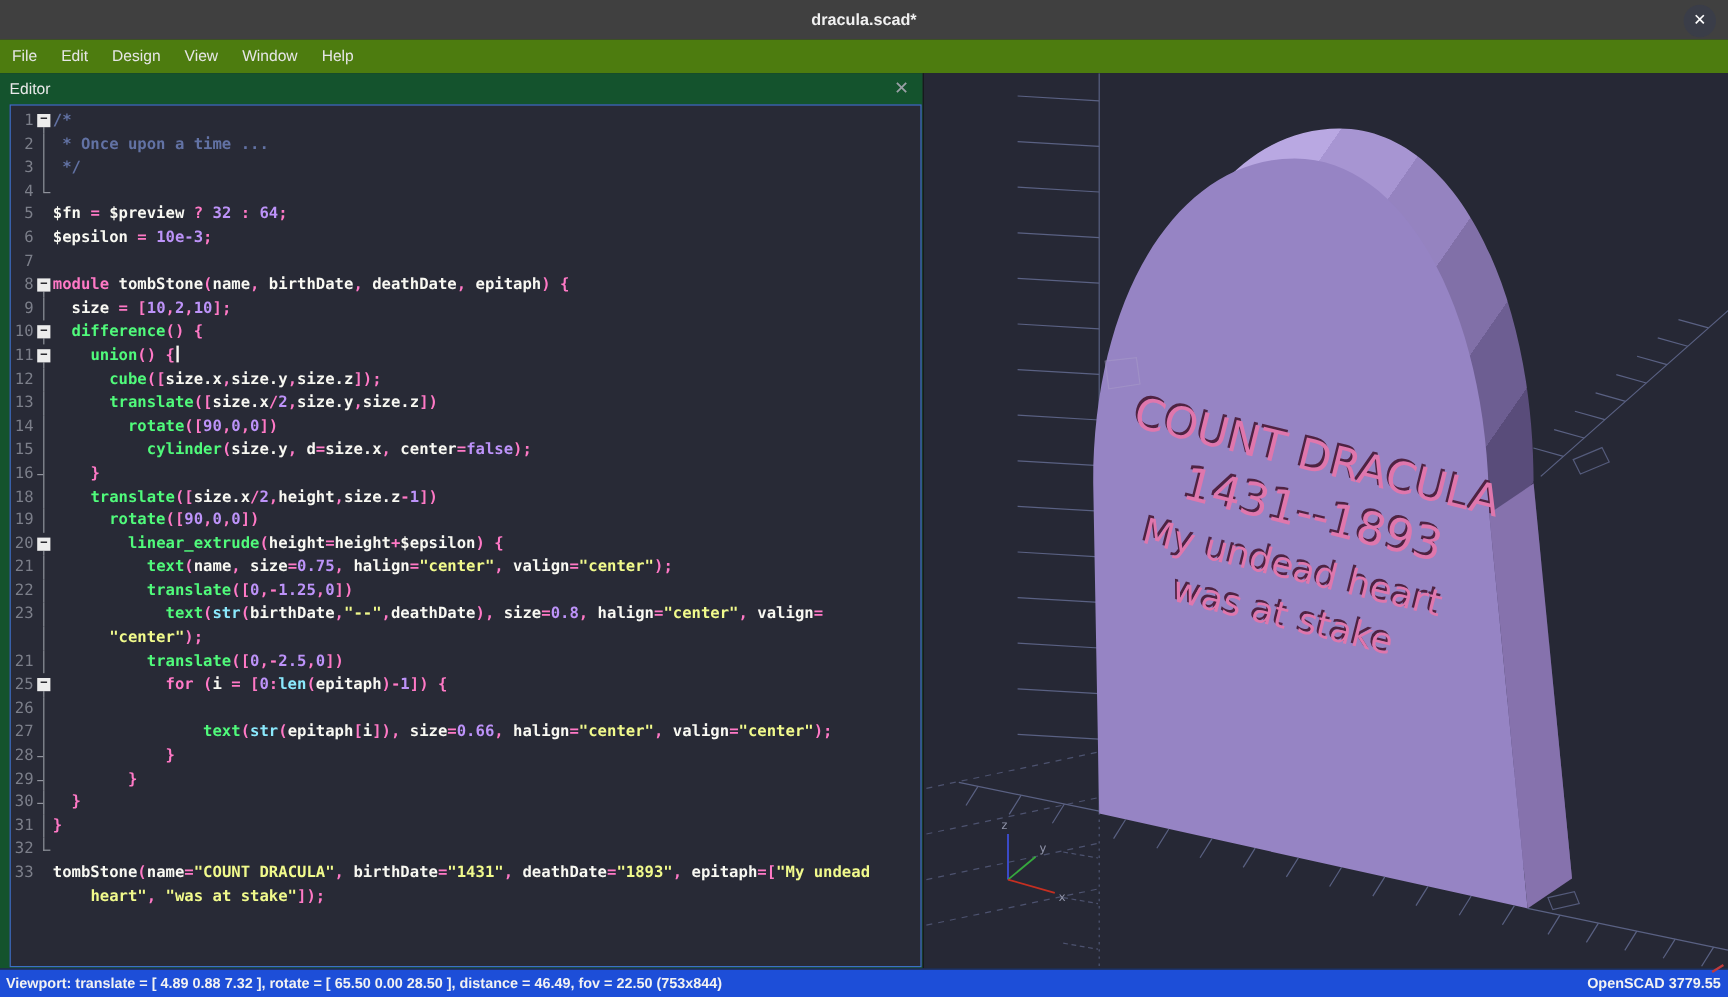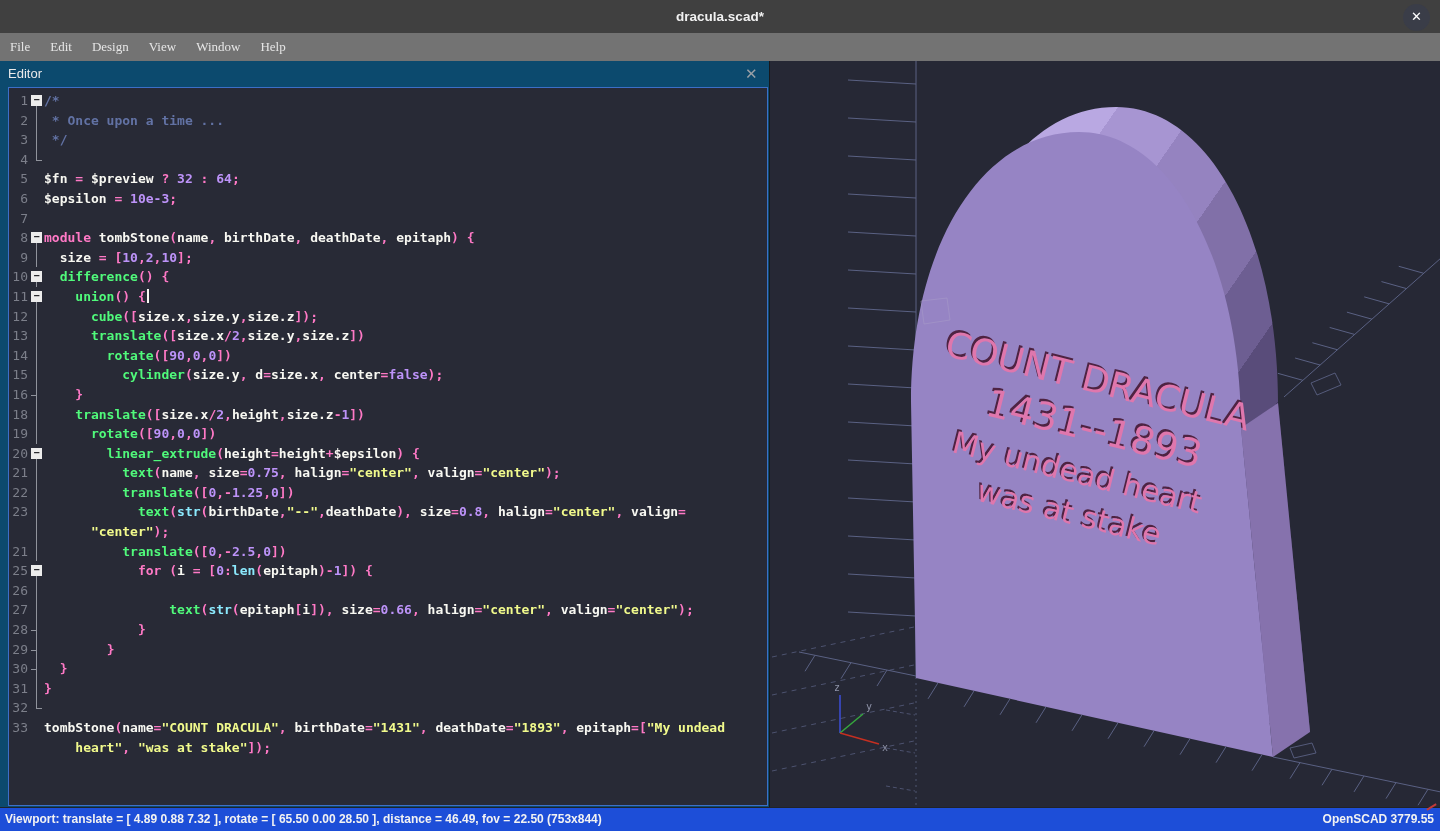--- a/index.html
+++ b/index.html
@@ -4,24 +4,24 @@
 <style>
   html,body{margin:0;padding:0;width:1440px;height:831px;overflow:hidden;background:#1f2226;
     font-family:"Liberation Sans",sans-serif;-webkit-font-smoothing:antialiased;}
   
   #titlebar{position:absolute;left:0;top:0;width:1440px;height:33px;background:#404040;}
   #wintitle{position:absolute;left:0;top:0;width:100%;text-align:center;line-height:33px;
     color:#f1f1f1;font-weight:bold;font-size:13.5px;}
   #closebtn{position:absolute;right:10px;top:4px;width:27px;height:27px;border-radius:50%;
     background:#3a3d48;color:#fff;text-align:center;line-height:26px;font-size:13px;cursor:default;}
   
-  #menubar{position:absolute;left:0;top:33px;width:1440px;height:28px;background:#737373;display:flex;align-items:center;font-family:Liberation Serif, serif;}
+  #menubar{position:absolute;left:0;top:33px;width:1440px;height:28px;background:#4d7c0f;display:flex;align-items:center;}
   .menu-item{padding:0 10px;color:#e6e6e6;font-size:13px;line-height:28px;}
   
-  #editorpanel{position:absolute;left:0;top:61px;width:769px;height:746px;background:#0c4a6e;}
+  #editorpanel{position:absolute;left:0;top:61px;width:769px;height:746px;background:#14532d;}
   #edheader{position:absolute;left:0;top:0;width:769px;height:26px;}
   #edtitle{position:absolute;left:8px;top:0;line-height:26px;color:#eaeaea;font-size:13px;}
   #edclose{position:absolute;left:745px;top:0;line-height:26px;color:#9aa0a6;font-size:15px;}
   #codearea{position:absolute;left:8px;top:26px;width:760px;height:719px;box-sizing:border-box;
     background:#282a36;border:1px solid #3d6fc7;overflow:hidden;padding-top:3px;}
   .coderow{display:flex;height:19.6px;}
   .ln{width:19px;flex:none;text-align:right;color:#7c7f8a;
     font:13px/19.6px "DejaVu Sans Mono",monospace;}
   .fold{width:16px;flex:none;position:relative;}
   .fbar{position:absolute;left:8px;top:0;bottom:0;width:1px;background:#90939c;}

